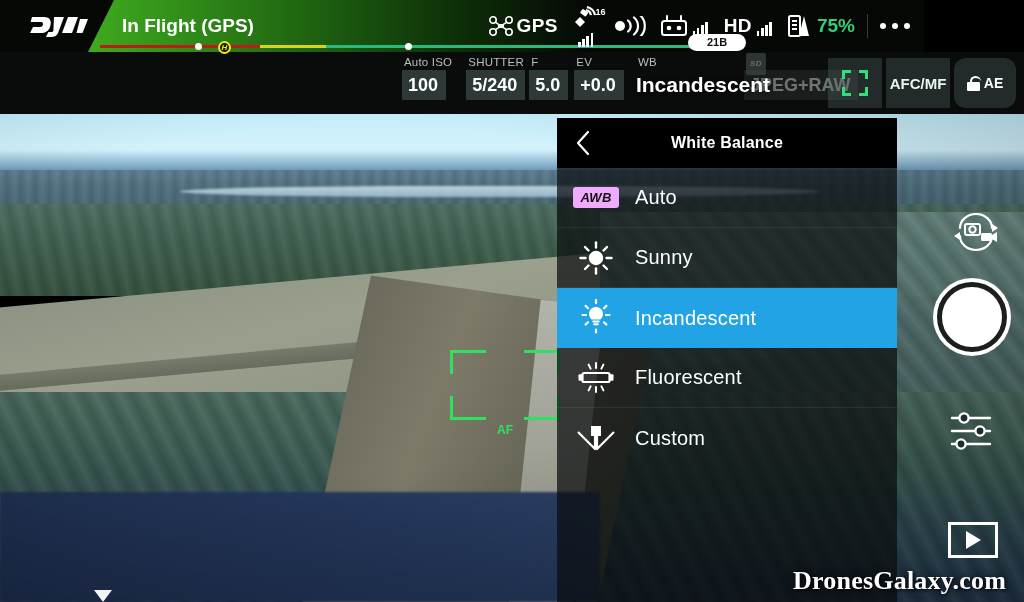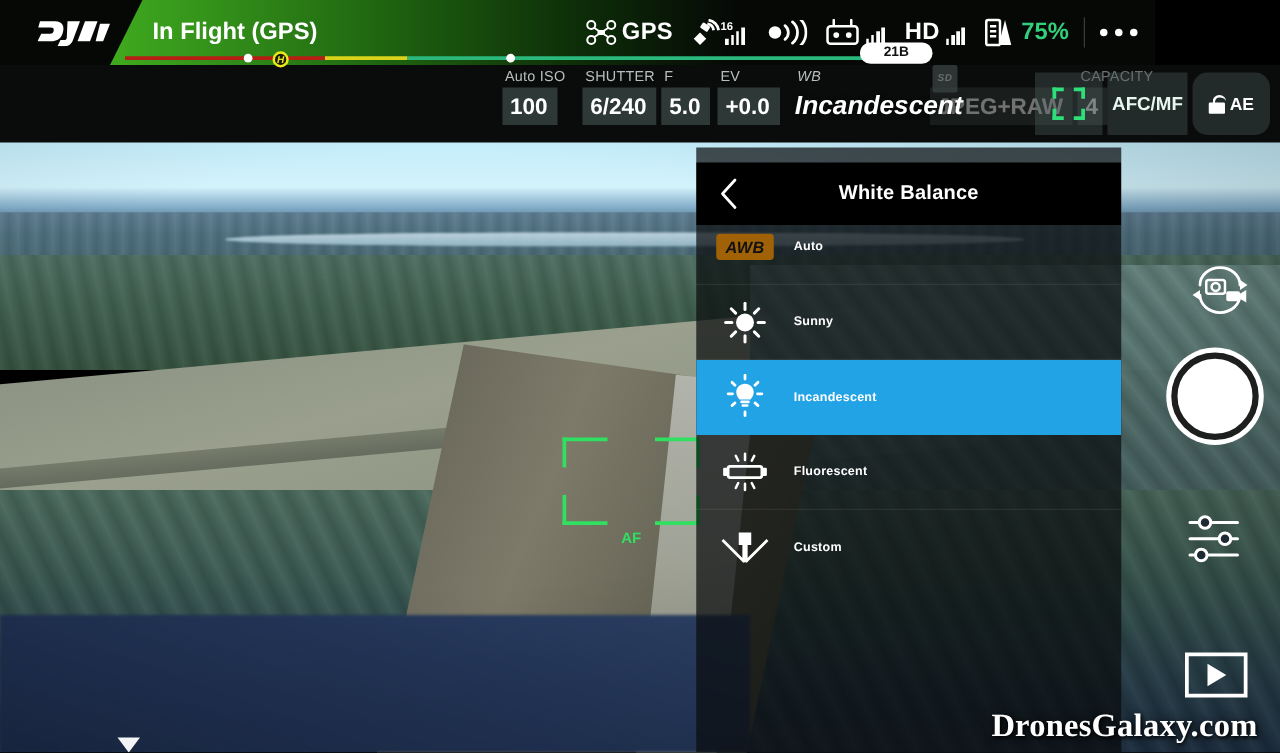--- a/index.html
+++ b/index.html
@@ -145,21 +145,21 @@
   .cb-lab{ color:#b9bfbd; font-size:11.5px; letter-spacing:.2px; height:18px; line-height:20px; padding-left:2px;}
   .cb-val{
     color:#ffffff; font-size:18px; font-weight:bold; line-height:26px; height:30px;
     background:rgba(130,160,160,.30); padding:2px 8px 2px 6px; white-space:nowrap;
   }
   .cb-gap{ width:14px; }
   .cb-sd{
     display:inline-block; background:#5d6b6b; color:#e7eded; font-size:8px; font-weight:bold;
     padding:1px 4px; border-radius:2px; letter-spacing:.5px;
   }
-  .cb-overlap{ position:relative;font-style:italic; }
+  .cb-overlap{ position:relative; }
   .wb-float{
     position:absolute; left:0; top:18px; color:#fff; font-size:21px; font-weight:bold;
     line-height:30px; white-space:nowrap; z-index:3; text-shadow:0 0 4px rgba(0,0,0,.5);
   }
   .cb-right{ position:absolute; right:8px; top:0; display:flex; align-items:center; gap:4px; height:62px; }
   .cb-btn{
     width:54px; height:50px; background:rgba(90,110,110,.32);
     display:flex; align-items:center; justify-content:center;
     color:#fff; font-size:14px; font-weight:bold;
   }
@@ -184,40 +184,40 @@
     color:#2fe061; font-size:12px; font-weight:bold; z-index:12;
   }
 
   
   .wbmenu{
     position:absolute; left:557px; top:118px; width:340px; height:484px;
     background:rgba(10,12,14,.72); z-index:20; overflow:hidden;
   }
   .wb-header{
     position:absolute; left:0; top:0; width:100%; height:50px; background:#000;
-    display:flex; align-items:center;margin-top:12px;
+    display:flex; align-items:center;
   }
   .wb-back{
     width:52px; height:50px; display:flex; align-items:center; justify-content:center; cursor:pointer;
   }
   .wb-back svg{ display:block; }
   .wb-title{
     flex:1; text-align:center; color:#fff; font-size:16px; font-weight:bold;
     margin-right:52px; letter-spacing:.2px;
   }
   .wb-list{ position:absolute; left:0; top:50px; width:100%; }
   .wb-row{
     position:relative; height:60px; display:flex; align-items:center; cursor:pointer;
     border-bottom:1px solid rgba(255,255,255,.07);
   }
   .wb-row.sel{ background:#22a3e6; border-bottom:0; }
   .wb-ic{ width:78px; display:flex; align-items:center; justify-content:center; }
-  .wb-lbl{ color:#fff; font-size:10px; font-weight:bold; letter-spacing:.2px; }
+  .wb-lbl{ color:#fff; font-size:20px; font-weight:normal; letter-spacing:.2px; }
   .awbbox{
-    background:#a16207; color:#111; font-size:13px; font-weight:bold;
+    background:#f0abfc; color:#111; font-size:13px; font-weight:bold;
     padding:3px 7px; border-radius:3px; letter-spacing:.3px;
   }
 
   
   .rightctl{ position:absolute; right:0; top:92px; width:104px; height:510px; z-index:15; }
   .rc-toggle{ position:absolute; left:28px; top:118px; width:56px; height:44px; cursor:pointer; }
   .rc-shutter{
     position:absolute; left:17px; top:190px; width:70px; height:70px; border-radius:50%;
     background:#fff; border:5px solid #1d1f1f; box-shadow:0 0 0 4px #fff; cursor:pointer;
   }
@@ -308,21 +308,21 @@
               <circle cx="21" cy="5" r="3.2"></circle>
             <circle cx="5" cy="17" r="3.2"></circle>
               <circle cx="21" cy="17" r="3.2"></circle>
             <path d="M7.2,7.2 L18.8,14.8 M18.8,7.2 L7.2,14.8"></path>
           </g>
           <rect x="10" y="9" width="6" height="4" fill="#fff"></rect>
         </svg>
         <span class="si-txt" style="margin-left:3px;">GPS</span>
       </div>
 
-      <div class="si" style="position:relative;margin-left:10px;margin-right:4px;">
+      <div class="si" style="position:relative;margin-left:10px;margin-right:4px;flex-direction:column;">
         <svg width="24" height="22" viewBox="0 0 24 22">
           <g fill="#fff">
             <path d="M3,16 L8,11 L13,16 L8,21 Z"></path>
             <rect x="9" y="4" width="7" height="5" rx="1" transform="rotate(35 12 6)"></rect>
             <path d="M14,3 a7,7 0 0 1 6,6 l-2.2,.3 a4.8,4.8 0 0 0 -4.1,-4.1 Z"></path>
             <path d="M15,0 a10.5,10.5 0 0 1 9,9 l-2.2,.3 a8.3,8.3 0 0 0 -7.1,-7.1 Z"></path>
           </g>
         </svg>
         <span class="satcount" style="left:24px;top:1px;">16</span>
         <span class="bars" style="margin-left:4px;margin-top:4px;">
@@ -400,21 +400,21 @@
     <div class="cb-items">
 
       <div class="cb-item">
         <span class="cb-lab">Auto ISO</span>
         <span class="cb-val">100</span>
       </div>
       <div class="cb-gap"></div>
 
       <div class="cb-item">
         <span class="cb-lab">SHUTTER</span>
-        <span class="cb-val">6/240</span>
+        <span class="cb-val">5/240</span>
       </div>
       <div class="cb-gap" style="width:4px;"></div>
 
       <div class="cb-item">
         <span class="cb-lab">F</span>
         <span class="cb-val">5.0</span>
       </div>
       <div class="cb-gap" style="width:6px;"></div>
 
       <div class="cb-item">
@@ -429,24 +429,20 @@
         <span class="wb-float">Incandescent</span>
       </div>
       <div class="cb-gap" style="width:6px;"></div>
 
       <div class="cb-item" style="opacity:.42;">
         <span class="cb-lab"><i class="cb-sd">SD</i></span>
         <span class="cb-val">JPEG+RAW</span>
       </div>
       <div class="cb-gap" style="width:4px;"></div>
 
-      <div class="cb-item" style="opacity:.55;">
-        <span class="cb-lab">CAPACITY</span>
-        <span class="cb-val">4</span>
-      </div>
     </div>
 
     <div class="cb-right">
       <div class="cb-btn">
         <span class="focusframe">
           <span></span>
             <span></span>
             <span></span>
             <span></span>
         </span>

